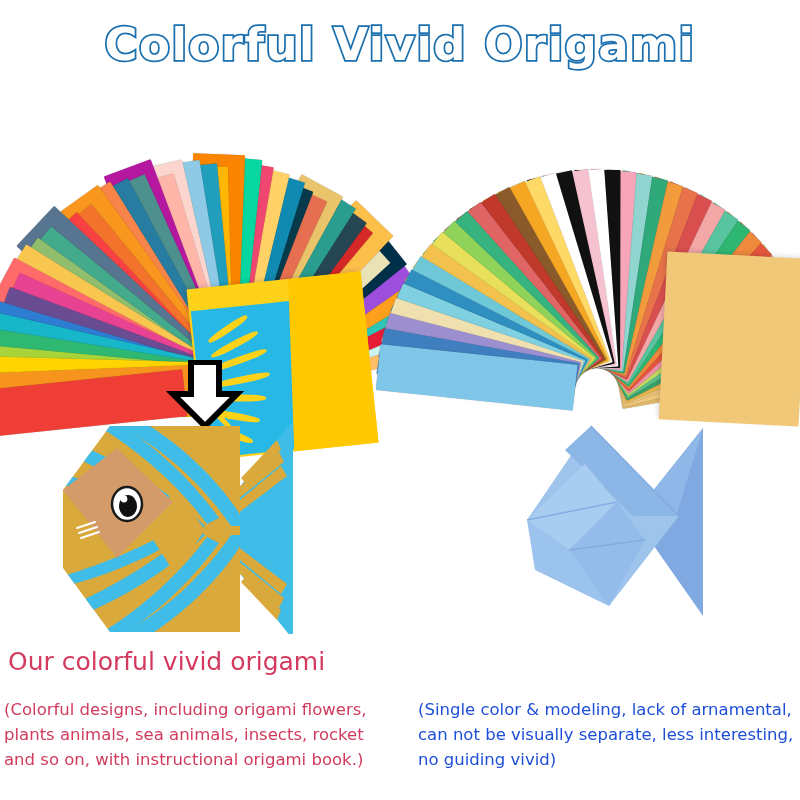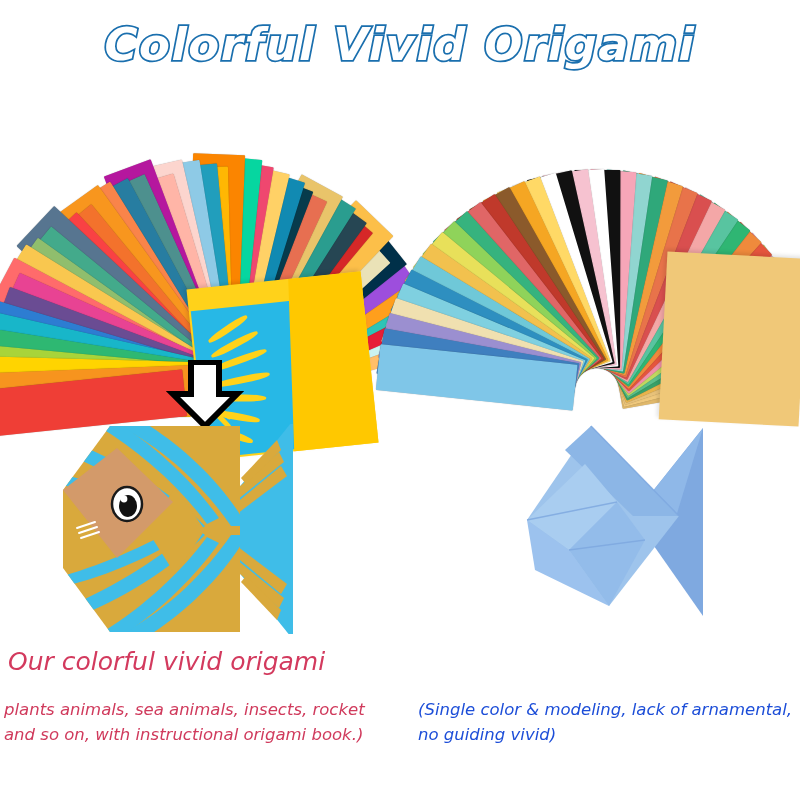--- a/index.html
+++ b/index.html
@@ -1,18 +1,18 @@
 <!DOCTYPE html>
 <html><head>
 <meta charset="utf-8">
 <style>
   html,body{margin:0;padding:0;background:#ffffff;}
   body{width:800px;height:800px;overflow:hidden;
        font-family:"DejaVu Sans", sans-serif;}
-  #stage{position:relative;width:800px;height:800px;background:#ffffff;overflow:hidden;font-style:italic;}
+  #stage{position:relative;width:800px;height:800px;background:#ffffff;overflow:hidden;}
 
   
   #title-wrap{position:absolute;left:0;top:18px;width:800px;text-align:center;}
   #title{
     display:inline-block;
     font-family:"DejaVu Sans", sans-serif;
     font-size:45px;font-weight:bold;letter-spacing:1.5px;
     color:#ffffff;
     -webkit-text-stroke:3.5px #1a6fae;
     paint-order:stroke fill;
@@ -262,22 +262,24 @@
       <line x1="66" y1="6" x2="154" y2="96"></line>
       <line x1="2" y1="100" x2="92" y2="82"></line>
       <line x1="44" y1="130" x2="120" y2="120"></line>
     </g>
   </svg>
 
 
   <div class="col-head" id="head-ours" style="color: rgb(211, 58, 94);">Our colorful vivid origami</div>
 
   <div class="col-body" id="body-ours" style="color: rgb(208, 58, 92);">
+    <div>(Colorful designs, including origami flowers,</div>
     <div>plants animals, sea animals, insects, rocket</div>
     <div>and so on, with instructional origami book.)</div>
   </div>
 
   <div class="col-body" id="body-other" style="color: #1d4ed8;">
     <div>(Single color &amp; modeling, lack of arnamental,</div>
+    <div>can not be visually separate, less interesting,</div>
     <div>no guiding vivid)</div>
   </div>
 
 </div>
 
 </body></html>

